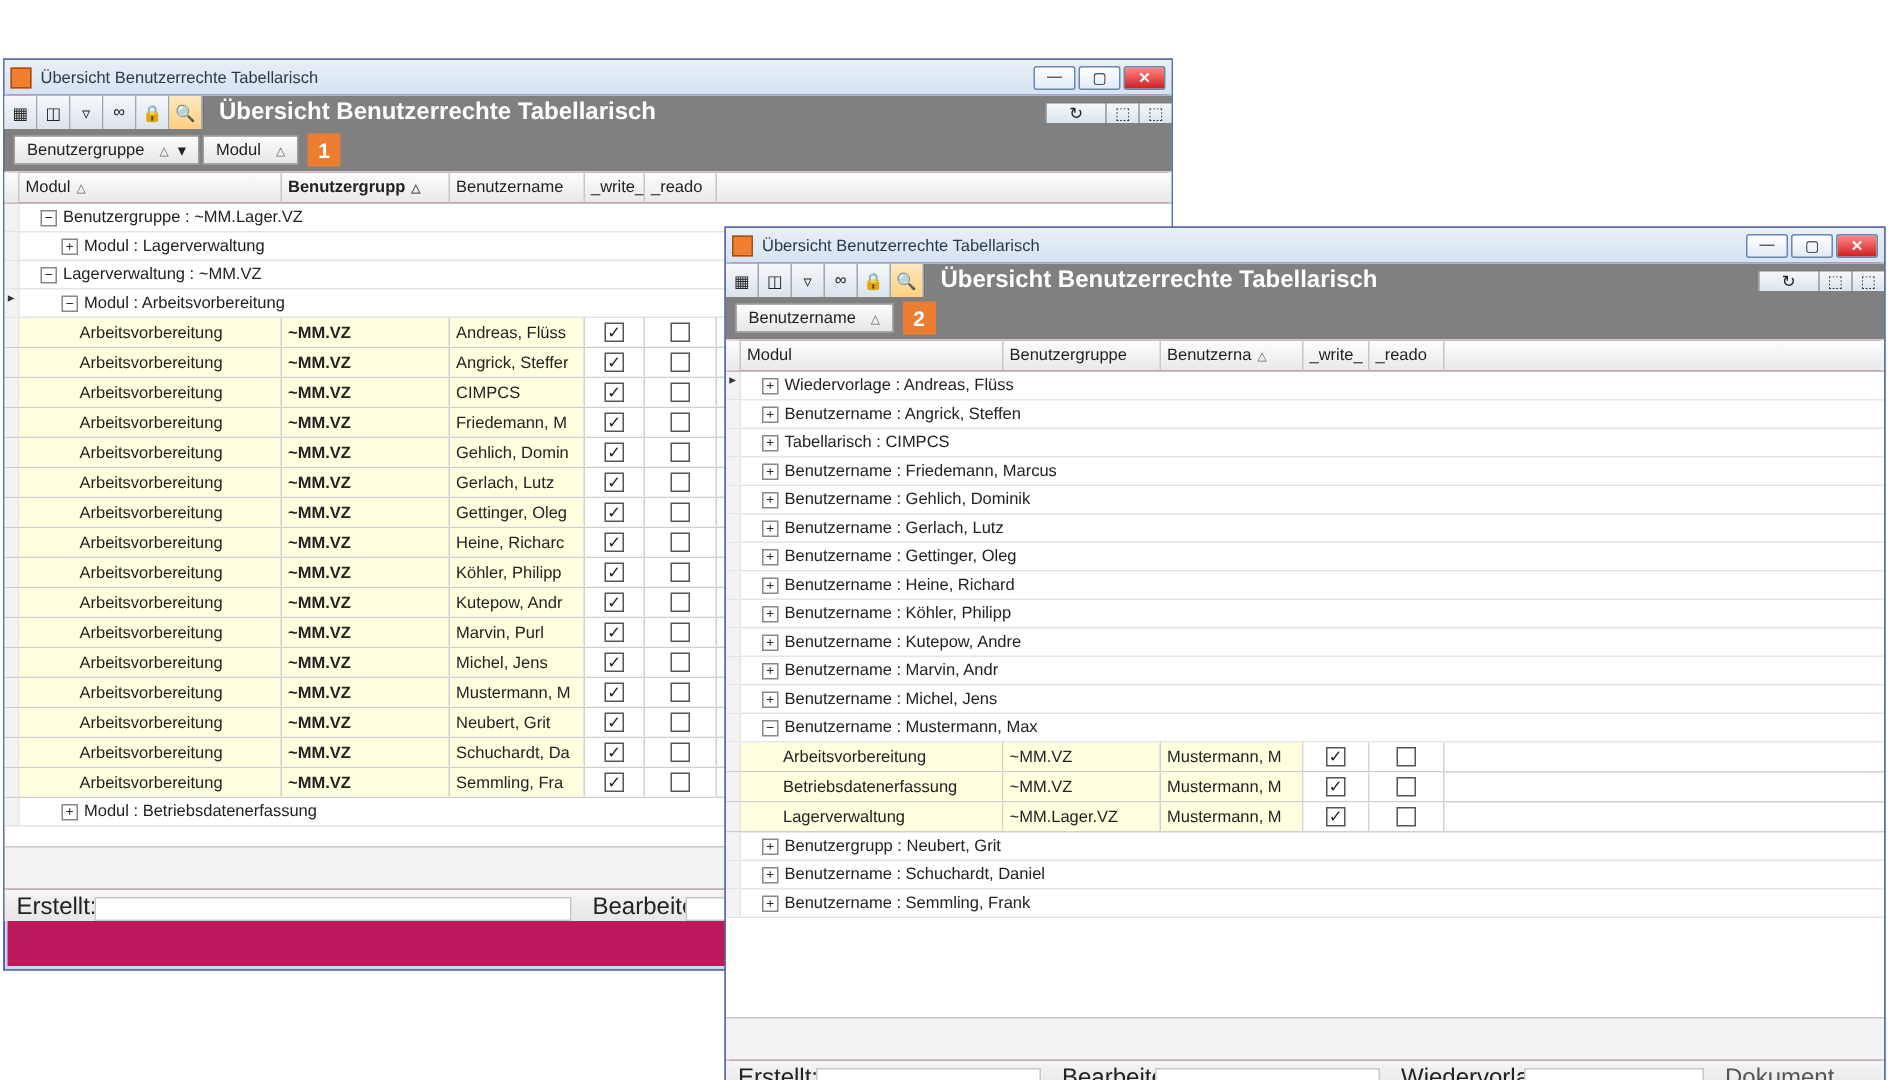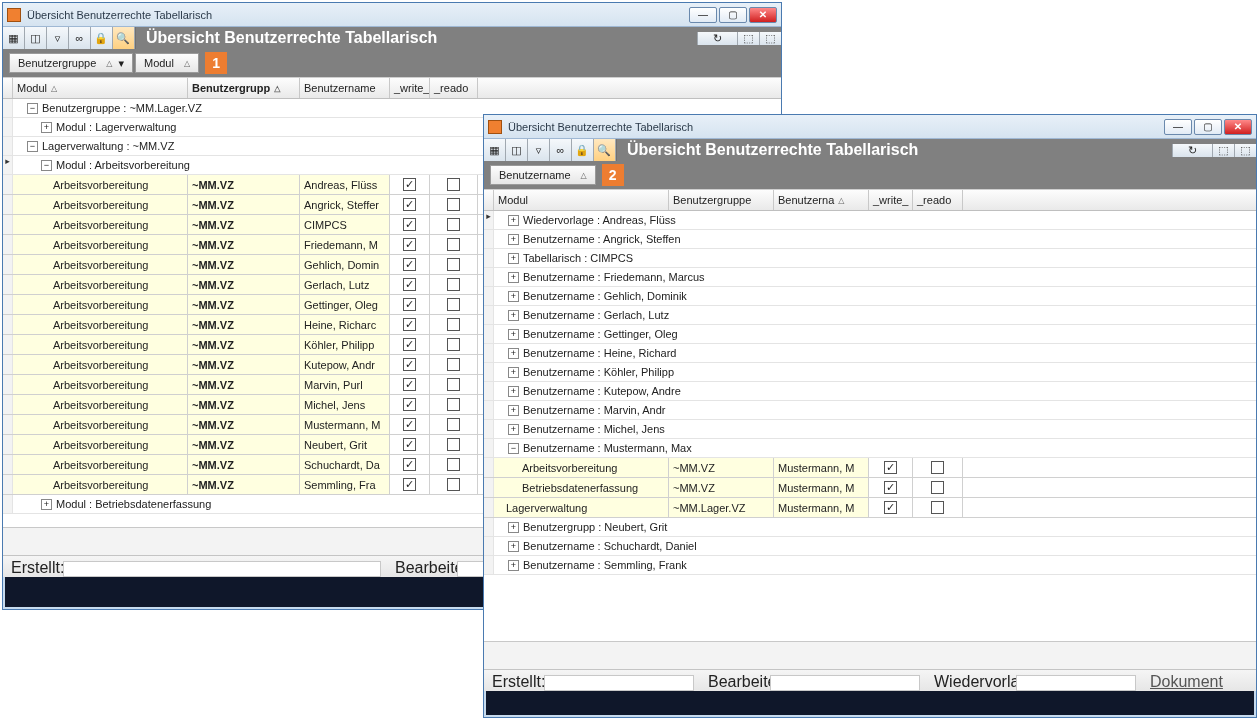--- a/index.html
+++ b/index.html
@@ -11,22 +11,23 @@
     font-size: 11px;
     color: #222;
     width: 1259px;
     height: 720px;
     position: relative;
     overflow: hidden;
   }
   .window {
     position: absolute;
     border: 1px solid #4a7ab0;
-    background: #0f172a;
+    background: #be185d;
     box-shadow: 0 0 0 2px #c7dbee inset;
+    margin-top: 37px;
   }
   .titlebar {
     height: 24px;
     background: linear-gradient(#e8f0f8, #d5e3f0);
     border-bottom: 1px solid #9fb8d4;
     display: flex;
     align-items: center;
     padding: 0 4px;
   }
   .title-icon {
@@ -699,21 +700,21 @@
         <div class="dcell c-usr">Mustermann, M</div>
         <div class="dcell chk c-wr">
           <span class="chkbox">✓</span>
         </div>
         <div class="dcell chk c-ro">
           <span class="chkbox"></span>
         </div>
       </div>
       <div class="data-row">
         <div class="rowsel"></div>
-        <div class="dcell c-mod" style="padding-left: 12px;">Lagerverwaltung</div>
+        <div class="dcell c-mod" style="padding-left: 28px;">Lagerverwaltung</div>
         <div class="dcell c-grp">~MM.Lager.VZ</div>
         <div class="dcell c-usr">Mustermann, M</div>
         <div class="dcell chk c-wr">
           <span class="chkbox">✓</span>
         </div>
         <div class="dcell chk c-ro">
           <span class="chkbox"></span>
         </div>
       </div>
       <div class="tree-row">

